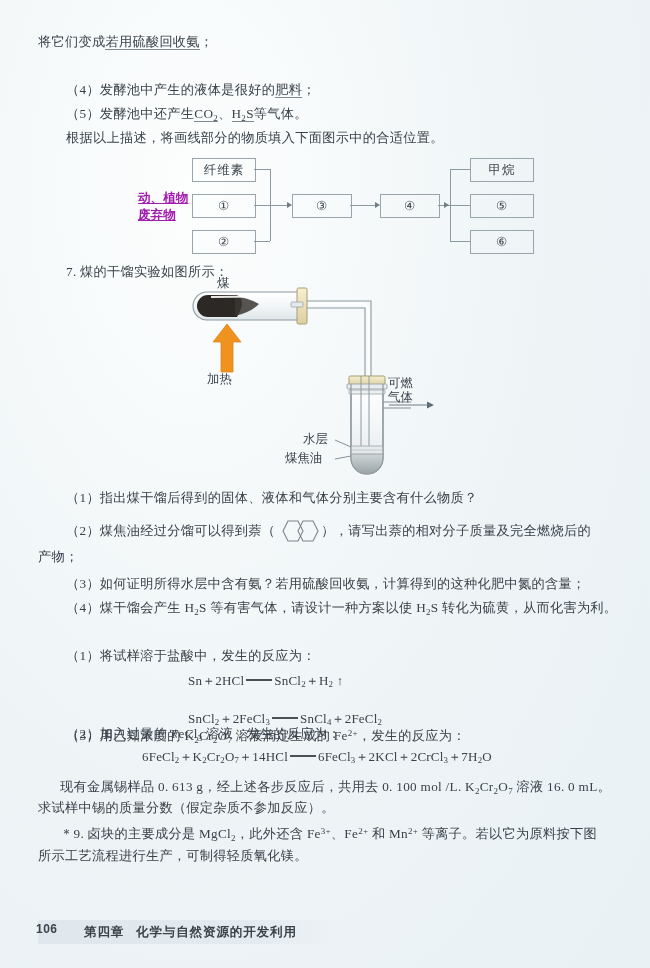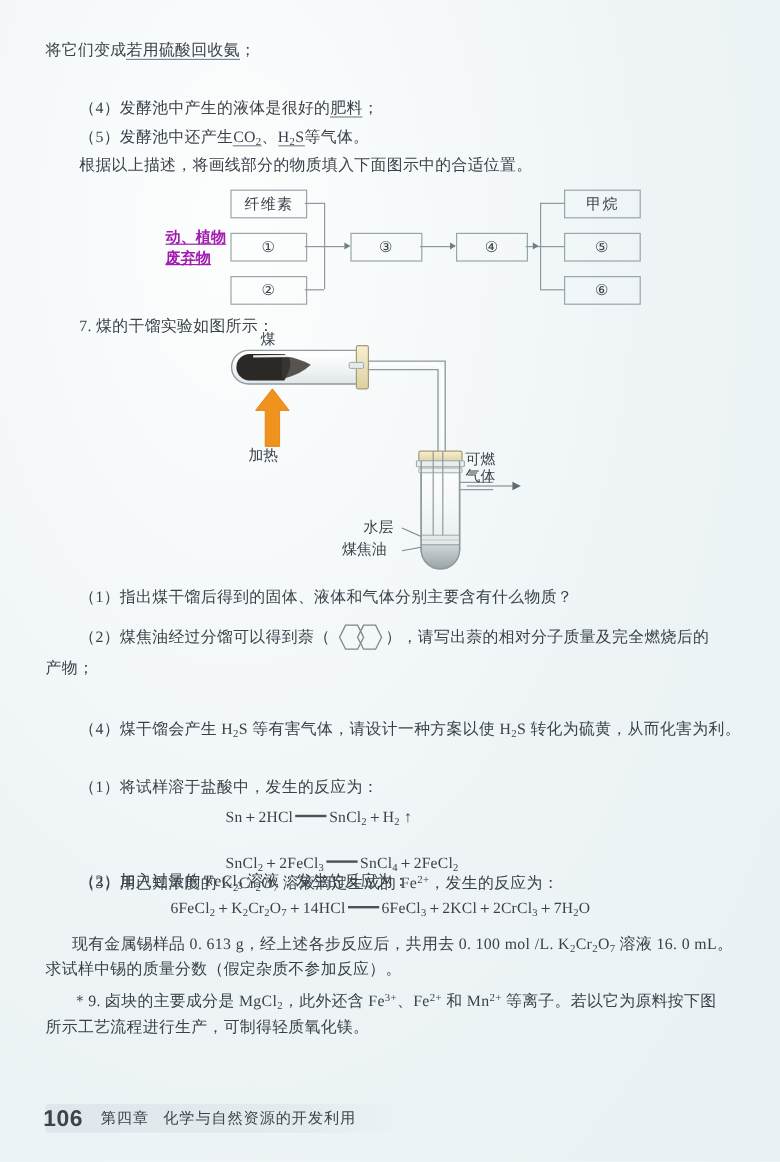--- a/index.html
+++ b/index.html
@@ -139,31 +139,31 @@
     width: 300px;
     height: 24px;
     background: linear-gradient(to right, #dfe7ec 0%, #e4ebef 70%, rgba(235,241,244,0) 100%);
     border-radius: 2px;
   }
   #page-number {
     position: absolute;
     left: 36px;
     top: 2px;
     font-family: "Liberation Sans", sans-serif;
-    font-size: 19px;
+    font-size: 12px;
     font-weight: bold;
     color: #3b4449;
     letter-spacing: 0.5px;
   }
   #footer-title {
     position: absolute;
     left: 84px;
     top: 4px;
     font-size: 12.6px;
-    font-weight: normal;
+    font-weight: bold;
     color: #3b4449;
     letter-spacing: 0.8px;
     white-space: nowrap;
   }
 </style>
 </head>
 <body>
 
 <div class="page"></div>
 
@@ -291,20 +291,21 @@
 
   <div class="ln" style="left:66px; top:518px;">
     <span>（2）煤焦油经过分馏可以得到萘（</span><span class="naph"><svg width="46" height="26" viewBox="0 0 46 26">
         <polygon points="13,3 23,3 28,13 23,23 13,23 8,13" fill="none" stroke="#7b868c" stroke-width="1.1"></polygon>
         <polygon points="28,3 38,3 43,13 38,23 28,23 23,13" fill="none" stroke="#7b868c" stroke-width="1.1"></polygon>
       </svg></span><span>），请写出萘的相对分子质量及完全燃烧后的</span>
   </div>
 
   <div class="ln" style="left:38px; top:547px;">产物；</div>
 
+  <div class="ln" style="left:66px; top:574px;">（3）如何证明所得水层中含有氨？若用硫酸回收氨，计算得到的这种化肥中氮的含量；</div>
 
   <div class="ln" style="left:66px; top:598px;">（4）煤干馏会产生 H<sub>2</sub>S 等有害气体，请设计一种方案以使 H<sub>2</sub>S 转化为硫黄，从而化害为利。</div>
 
 
   <div class="ln" style="left:66px; top:646px;">（1）将试样溶于盐酸中，发生的反应为：</div>
 
   <div class="eq" style="left:188px; top:672px;">Sn＋2HCl<span class="eqbar"></span>SnCl<sub>2</sub>＋H<sub>2</sub> ↑</div>
 
   <div class="ln" style="left:66px; top:724px;">（2）加入过量的 FeCl<sub>3</sub> 溶液，发生的反应为：</div>
 

